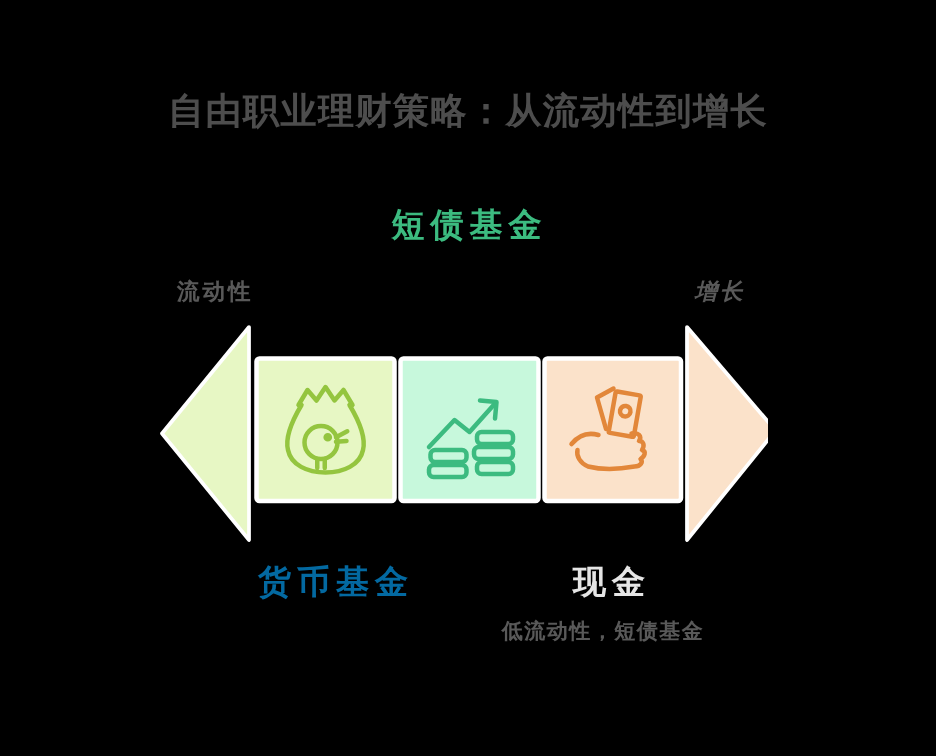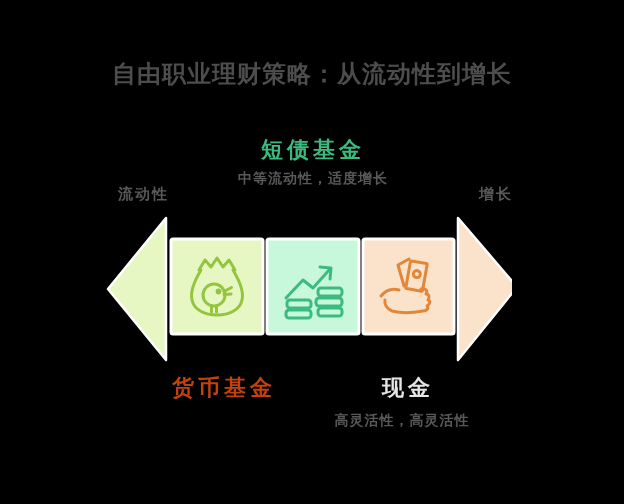--- a/index.html
+++ b/index.html
@@ -8,40 +8,39 @@
     font-family:"Liberation Sans",sans-serif;
   }
   .abs{position:absolute;}
   .ctr{transform:translateX(-50%);text-align:center;}
   #title{
     top:58px;left:312px;width:460px;
     font-size:24px;font-weight:bold;letter-spacing:1px;color:#4d4d4d;
   }
   .stage-label{font-size:22px;font-weight:bold;letter-spacing:4px;white-space:nowrap;}
   #label-top{top:135px;left:313px;color:#3cbb80;}
-  #label-bottom-left{top:373px;left:224px;color:#c2410c;}
+  #label-bottom-left{top:373px;left:224px;color:#0369a1;}
   #label-bottom-right{top:373px;left:408px;color:#e5e5e5;}
   .stage-desc{font-size:14px;font-weight:600;color:#595959;letter-spacing:1px;line-height:20px;}
   #desc-top{top:168px;left:313px;width:170px;}
   #desc-bottom-left{top:410px;left:222px;width:200px;white-space:nowrap;}
   #desc-bottom-right{top:410px;left:402px;width:200px;white-space:nowrap;}
   .axis-label{font-size:15px;font-weight:600;color:#595959;letter-spacing:2px;white-space:nowrap;text-align:right;}
   #axis-left{top:185px;left:118px;}
-  #axis-right{top:185px;left:479px;}
+  #axis-right{top:185px;left:463px;font-style:italic;}
   svg{display:block;}
 </style>
 </head>
 <body>
 
 <div id="stage">
 
   <div id="title" class="abs ctr">自由职业理财策略：从流动性到增长</div>
 
   <div id="label-top" class="abs ctr stage-label">短债基金</div>
-  <div id="desc-top" class="abs ctr stage-desc">中等流动性，适度增长</div>
 
   <div id="axis-left" class="abs axis-label">流动性</div>
   <div id="axis-right" class="abs axis-label">增长</div>
 
   <svg class="abs" style="left:0;top:0;" width="624" height="504" viewBox="0 0 624 504">
 
     <polygon points="166,218 108,289 166,360" stroke="#ffffff" stroke-width="2.5" stroke-linejoin="round" fill="#e7f7c4"></polygon>
 
     <polygon points="458,218 517,287 458,360" stroke="#ffffff" stroke-width="2.5" stroke-linejoin="round" fill="#fbe2ca"></polygon>
 
@@ -75,15 +74,15 @@
         <circle cx="40.5" cy="20" r="3.5"></circle>
       </g>
       <path d="M5,42 C10,36 16,34 23,36"></path>
       <path d="M45,35 C50,34 52,37 50,40 C53,40 54,43 52,46 C55,47 54,50 51,52 C53,54 51,57 47,57 C36,59 24,59 16,57 C11,55 8,50 9,46"></path>
     </g>
   </svg>
 
   <div id="label-bottom-left" class="abs ctr stage-label">货币基金</div>
 
   <div id="label-bottom-right" class="abs ctr stage-label">现金</div>
-  <div id="desc-bottom-right" class="abs ctr stage-desc">高灵活性，高灵活性</div>
+  <div id="desc-bottom-right" class="abs ctr stage-desc">低流动性，短债基金</div>
 
 </div>
 
 </body></html>

